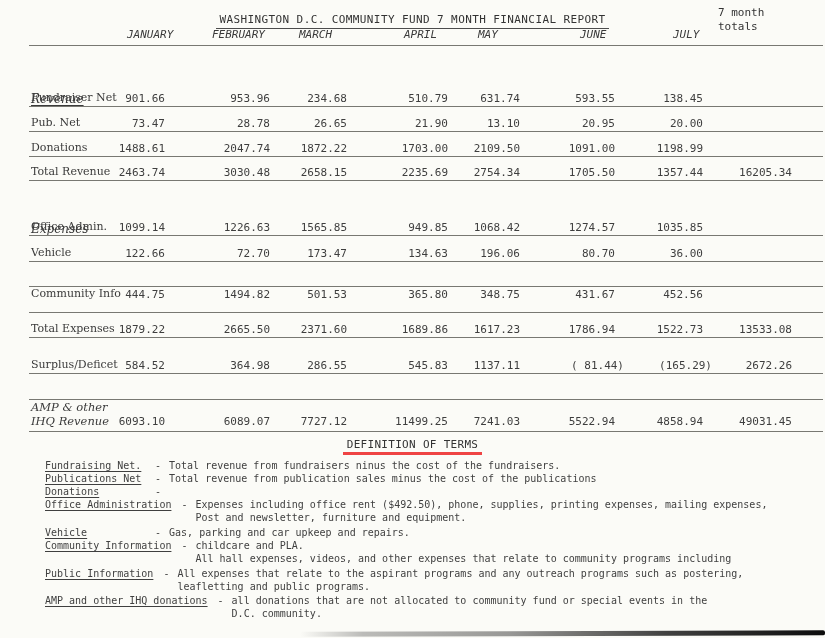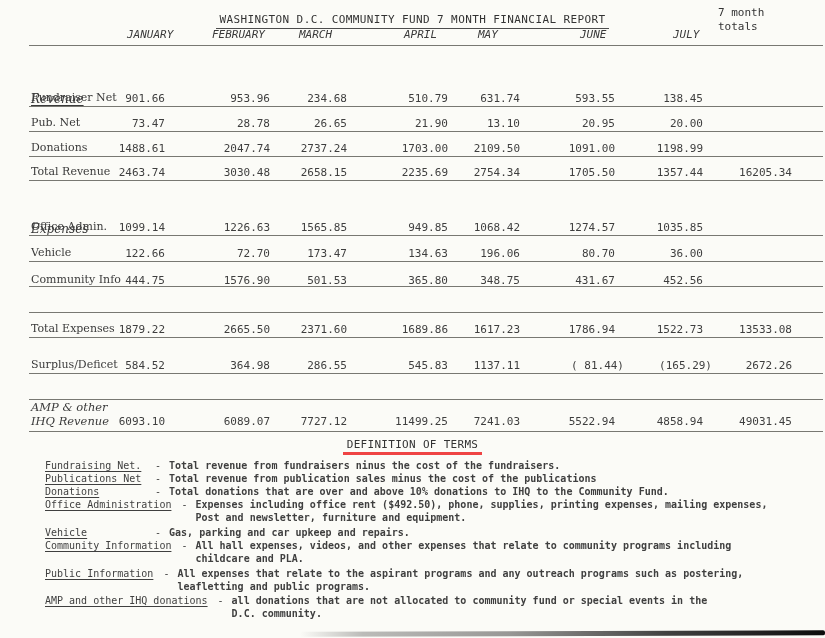--- a/index.html
+++ b/index.html
@@ -32,21 +32,21 @@
   .num { position:absolute; top:0; font-size:11px; white-space:pre; color:#3e3e3e; }
   .c0 { right:660px; } .c1 { right:555px; } .c2 { right:478px; } .c3 { right:377px; }
   .c4 { right:305px; } .c5 { right:210px; } .c6 { right:122px; } .c7 { right:33px; }
   .paren { transform:translateX(9px); }
   .zero-shift { transform:translateX(-13px); }
   .defhead-wrap { position:absolute; top:433px; left:0; width:100%; text-align:center; }
   .defhead { font-size:11px; color:#333; border-bottom:3px solid #ef4444; padding:0 4px 1px; letter-spacing:0.3px; }
   .def { position:absolute; left:45px; display:flex; font-size:10px; line-height:13px; color:#3f3f3f; }
   .def .term { text-decoration:underline; text-underline-offset:2px; white-space:pre; min-width:100px; }
   .def .dash { padding:0 8px 0 10px; }
-  .def .dlines div { white-space:pre;font-weight:bold; }
+  .def .dlines div { white-space:pre; }
   .smear {
     position:absolute; left:300px; right:0; bottom:2px; height:5px; border-radius:2px;
     transform:rotate(-0.15deg);
     background:linear-gradient(to right,
       rgba(30,30,30,0) 0%, rgba(40,40,40,0.30) 12%, rgba(30,30,30,0.45) 40%,
       rgba(18,18,18,0.8) 70%, #0c0c0c 100%);
   }
 </style>
 </head>
 <body>
@@ -92,21 +92,21 @@
     <span class="num c4">13.10</span>
     <span class="num c5">20.95</span>
     <span class="num c6">20.00</span>
   </div>
   <div class="rule" style="top:131px"></div>
 
   <div class="trow" style="top:142px">
     <span class="rlabel">Donations</span>
     <span class="num c0">1488.61</span>
     <span class="num c1">2047.74</span>
-    <span class="num c2">2737.24</span>
+    <span class="num c2">1872.22</span>
     <span class="num c3">1703.00</span>
     <span class="num c4">2109.50</span>
     <span class="num c5">1091.00</span>
     <span class="num c6">1198.99</span>
   </div>
   <div class="rule" style="top:156px"></div>
 
   <div class="trow" style="top:166px">
     <span class="rlabel">Total Revenue</span>
     <span class="num c0">2463.74</span>
@@ -139,24 +139,24 @@
     <span class="num c0">122.66</span>
     <span class="num c1">72.70</span>
     <span class="num c2">173.47</span>
     <span class="num c3">134.63</span>
     <span class="num c4">196.06</span>
     <span class="num c5">80.70</span>
     <span class="num c6">36.00</span>
   </div>
   <div class="rule" style="top:261px"></div>
 
-  <div class="trow" style="top:274px">
+  <div class="trow" style="top:288px">
     <span class="rlabel">Community Info</span>
     <span class="num c0">444.75</span>
-    <span class="num c1">1576.90</span>
+    <span class="num c1">1494.82</span>
     <span class="num c2">501.53</span>
     <span class="num c3">365.80</span>
     <span class="num c4">348.75</span>
     <span class="num c5">431.67</span>
     <span class="num c6">452.56</span>
   </div>
   <div class="rule" style="top:286px"></div>
 
   <div class="rule" style="top:312px"></div>
 
@@ -215,45 +215,42 @@
   <div class="def" style="top:472px">
     <span class="term">Publications Net</span>
     <span class="dash">-</span>
     <span class="dlines">
         <div>Total revenue from publication sales minus the cost of the publications</div>
       </span>
   </div>
   <div class="def" style="top:485px">
     <span class="term">Donations</span>
     <span class="dash">-</span>
-    <span class="dlines">
-        <div>Total donations that are over and above 10% donations to IHQ to the Community Fund.</div>
-      </span>
   </div>
   <div class="def" style="top:498px">
     <span class="term">Office Administration</span>
     <span class="dash">-</span>
     <span class="dlines">
       <div>Expenses including office rent ($492.50), phone, supplies, printing expenses, mailing expenses,</div>
       <div>Post and newsletter, furniture and equipment.</div>
     </span>
   </div>
   <div class="def" style="top:526px">
     <span class="term">Vehicle</span>
     <span class="dash">-</span>
     <span class="dlines">
         <div>Gas, parking and car upkeep and repairs.</div>
       </span>
   </div>
   <div class="def" style="top:539px">
     <span class="term">Community Information</span>
     <span class="dash">-</span>
     <span class="dlines">
+      <div>childcare and PLA.</div>
       <div>All hall expenses, videos, and other expenses that relate to community programs including</div>
-      <div>childcare and PLA.</div>
     </span>
   </div>
   <div class="def" style="top:567px">
     <span class="term">Public Information</span>
     <span class="dash">-</span>
     <span class="dlines">
       <div>All expenses that relate to the aspirant programs and any outreach programs such as postering,</div>
       <div>leafletting and public programs.</div>
     </span>
   </div>

